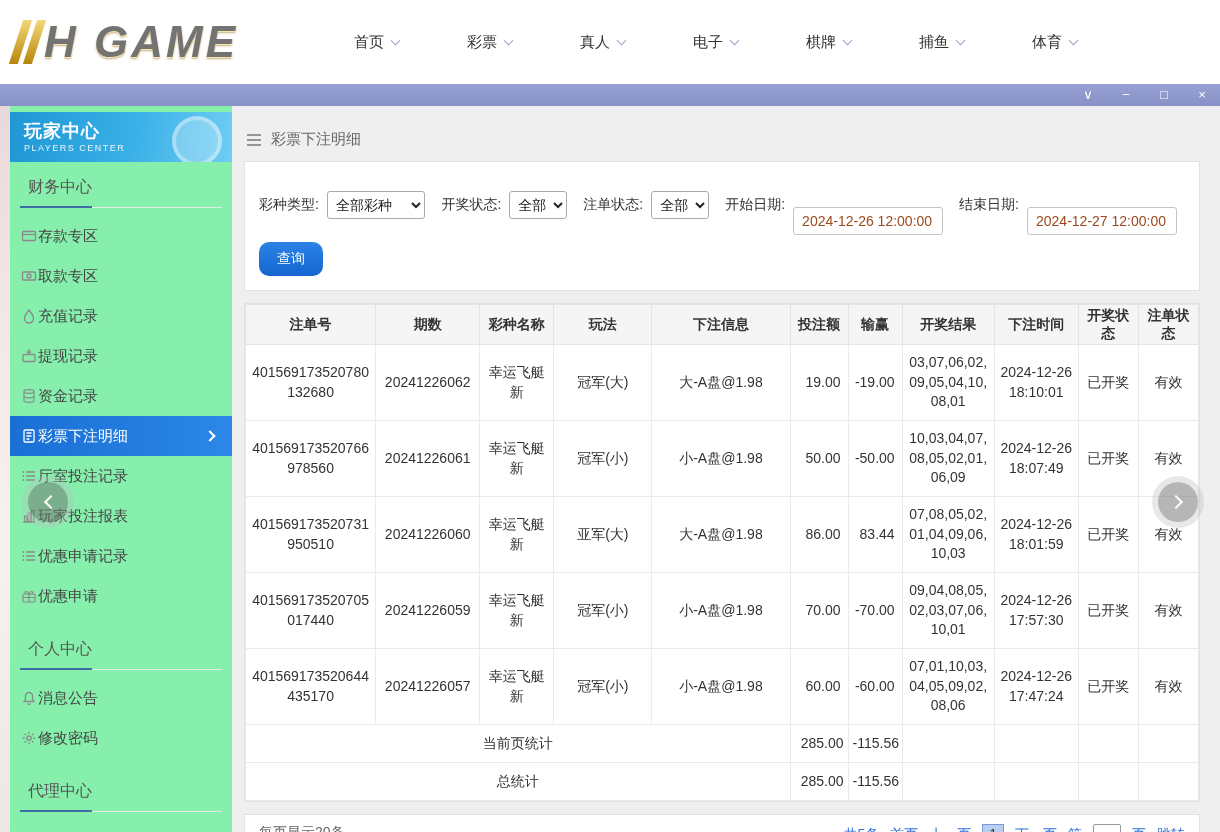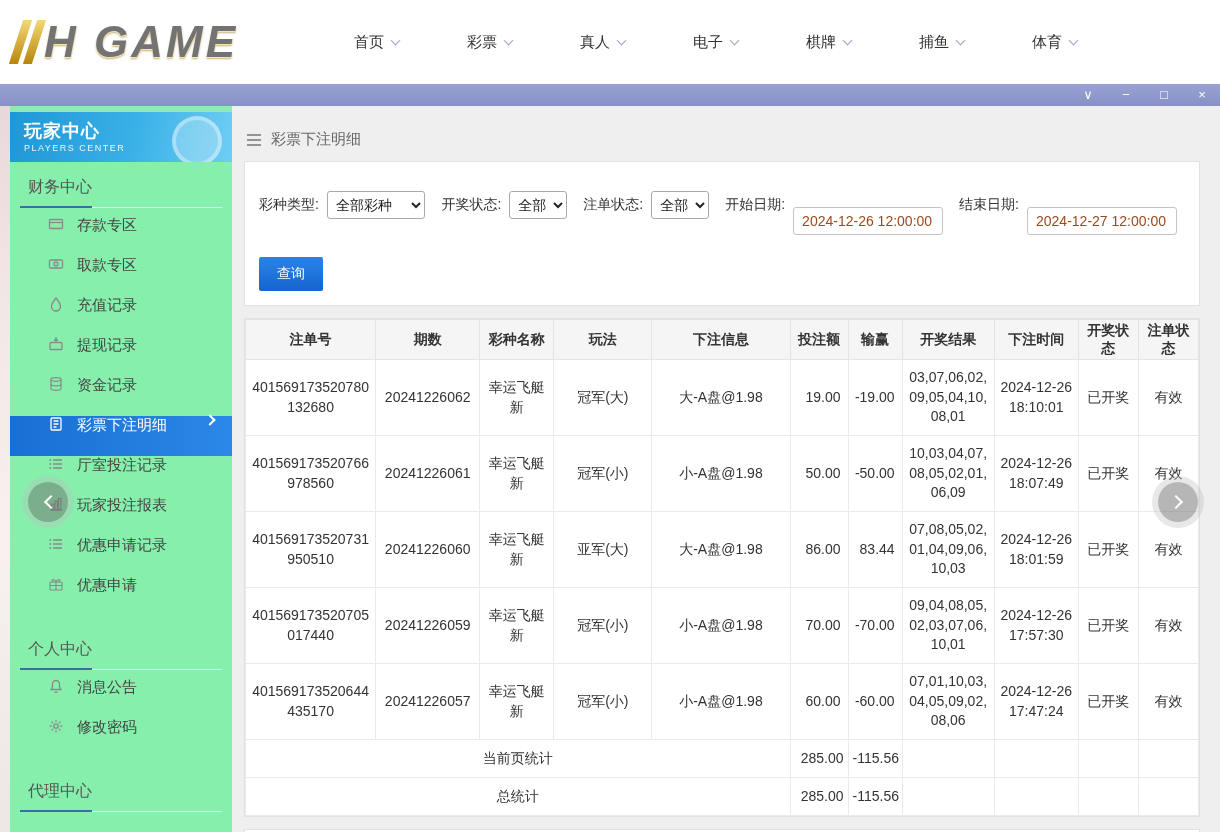--- a/index.html
+++ b/index.html
@@ -34,43 +34,43 @@
   .sidebar-header { height:50px; margin-top:6px; padding:7px 14px; color:#fff; position:relative; overflow:hidden;
                     background:linear-gradient(100deg,#1f97d5 0%,#39b0e7 55%,#6fcdf3 100%); }
   .sidebar-header::after { content:""; position:absolute; right:10px; top:4px; width:42px; height:42px;
                     border-radius:50%; background:rgba(255,255,255,.25); border:4px solid rgba(255,255,255,.35); }
   .sidebar-title { font-size:18px; font-weight:bold; letter-spacing:1px; }
   .sidebar-subtitle { font-size:9px; letter-spacing:1.5px; opacity:.9; }
   .section-label { position:relative; margin:0 10px; padding:15px 8px 9px; font-size:16px; color:#555;
                    border-bottom:1px solid #e8e8e8; }
   .section-label::after { content:""; position:absolute; left:0; bottom:-1px; width:72px; height:2px; background:#3a6ea5; }
   .menu { padding:8px 0; }
-  .menu-item { display:flex; align-items:flex-start; gap:13px; height:40px; padding:0 14px 0 38px;
+  .menu-item { display:flex; align-items:center; gap:1px; height:40px; padding:0 14px 0 11px;
                font-size:15px; color:#444; cursor:pointer; }
   .menu-item .ico { width:16px; height:16px; color:#8a8a8a; flex:0 0 16px; }
   .menu-item.active { background:linear-gradient(90deg,#1a6fd4,#2b87e8); color:#fff; }
   .menu-item.active .ico { color:#fff; }
   .chev-right { width:8px; height:8px; border-top:2px solid #fff; border-right:2px solid #fff;
                 transform:rotate(45deg); margin-left:auto; margin-right:4px; }
 
   
   .content { flex:1; padding:0 20px 0 12px; overflow:hidden; }
   .breadcrumb { display:flex; align-items:center; gap:9px; padding:24px 2px 12px; color:#666; font-size:15px; }
   .card { background:#fff; border:1px solid #e2e2e2; }
 
   .filter-card { padding:13px 14px 14px; }
   .filter-row { display:flex; align-items:center; gap:8px; font-size:14px; color:#333; }
   .filter-row label { white-space:nowrap; }
   .filter-row select { border:1px solid #aaa; border-radius:3px; background:#fff; padding:4px 4px;
                        font-size:14px; color:#222; margin-right:8px; font-family:inherit; }
   .sel-wide { width:112px; } .sel-narrow { width:62px; }
   .date-input { width:150px; border:1px solid #c4c4c4; border-radius:3px; padding:5px 8px;
                 font-size:14px; color:#9c4a1d; margin-right:8px; font-family:inherit;margin-top:32px; }
-  .search-btn { margin-top:22px; background:linear-gradient(180deg,#2b83e6,#1565d0); color:#fff; border:none;
-                border-radius:2px; padding:8px 18px; font-size:14px; cursor:pointer; }
+  .search-btn { margin-top:7px; background:linear-gradient(180deg,#2b83e6,#1565d0); color:#fff; border:none;
+                border-radius:10px; padding:8px 18px; font-size:14px; cursor:pointer; }
 
   .table-card { margin-top:12px; }
   table { width:100%; border-collapse:collapse; table-layout:fixed; font-size:14px; color:#333; }
   th { background:#f5f5f6; font-weight:bold; height:40px; border:1px solid #e4e4e4; padding:0 2px; }
   td { border:1px solid #eaeaea; text-align:center; padding:6px 4px; line-height:1.4; }
   tbody tr.data-row td { height:76px; }
   .cell-break { word-break:break-all; }
   .cell-num { text-align:right; padding-right:7px; }
   tr.summary-row td { height:38px; padding:4px; }
 

